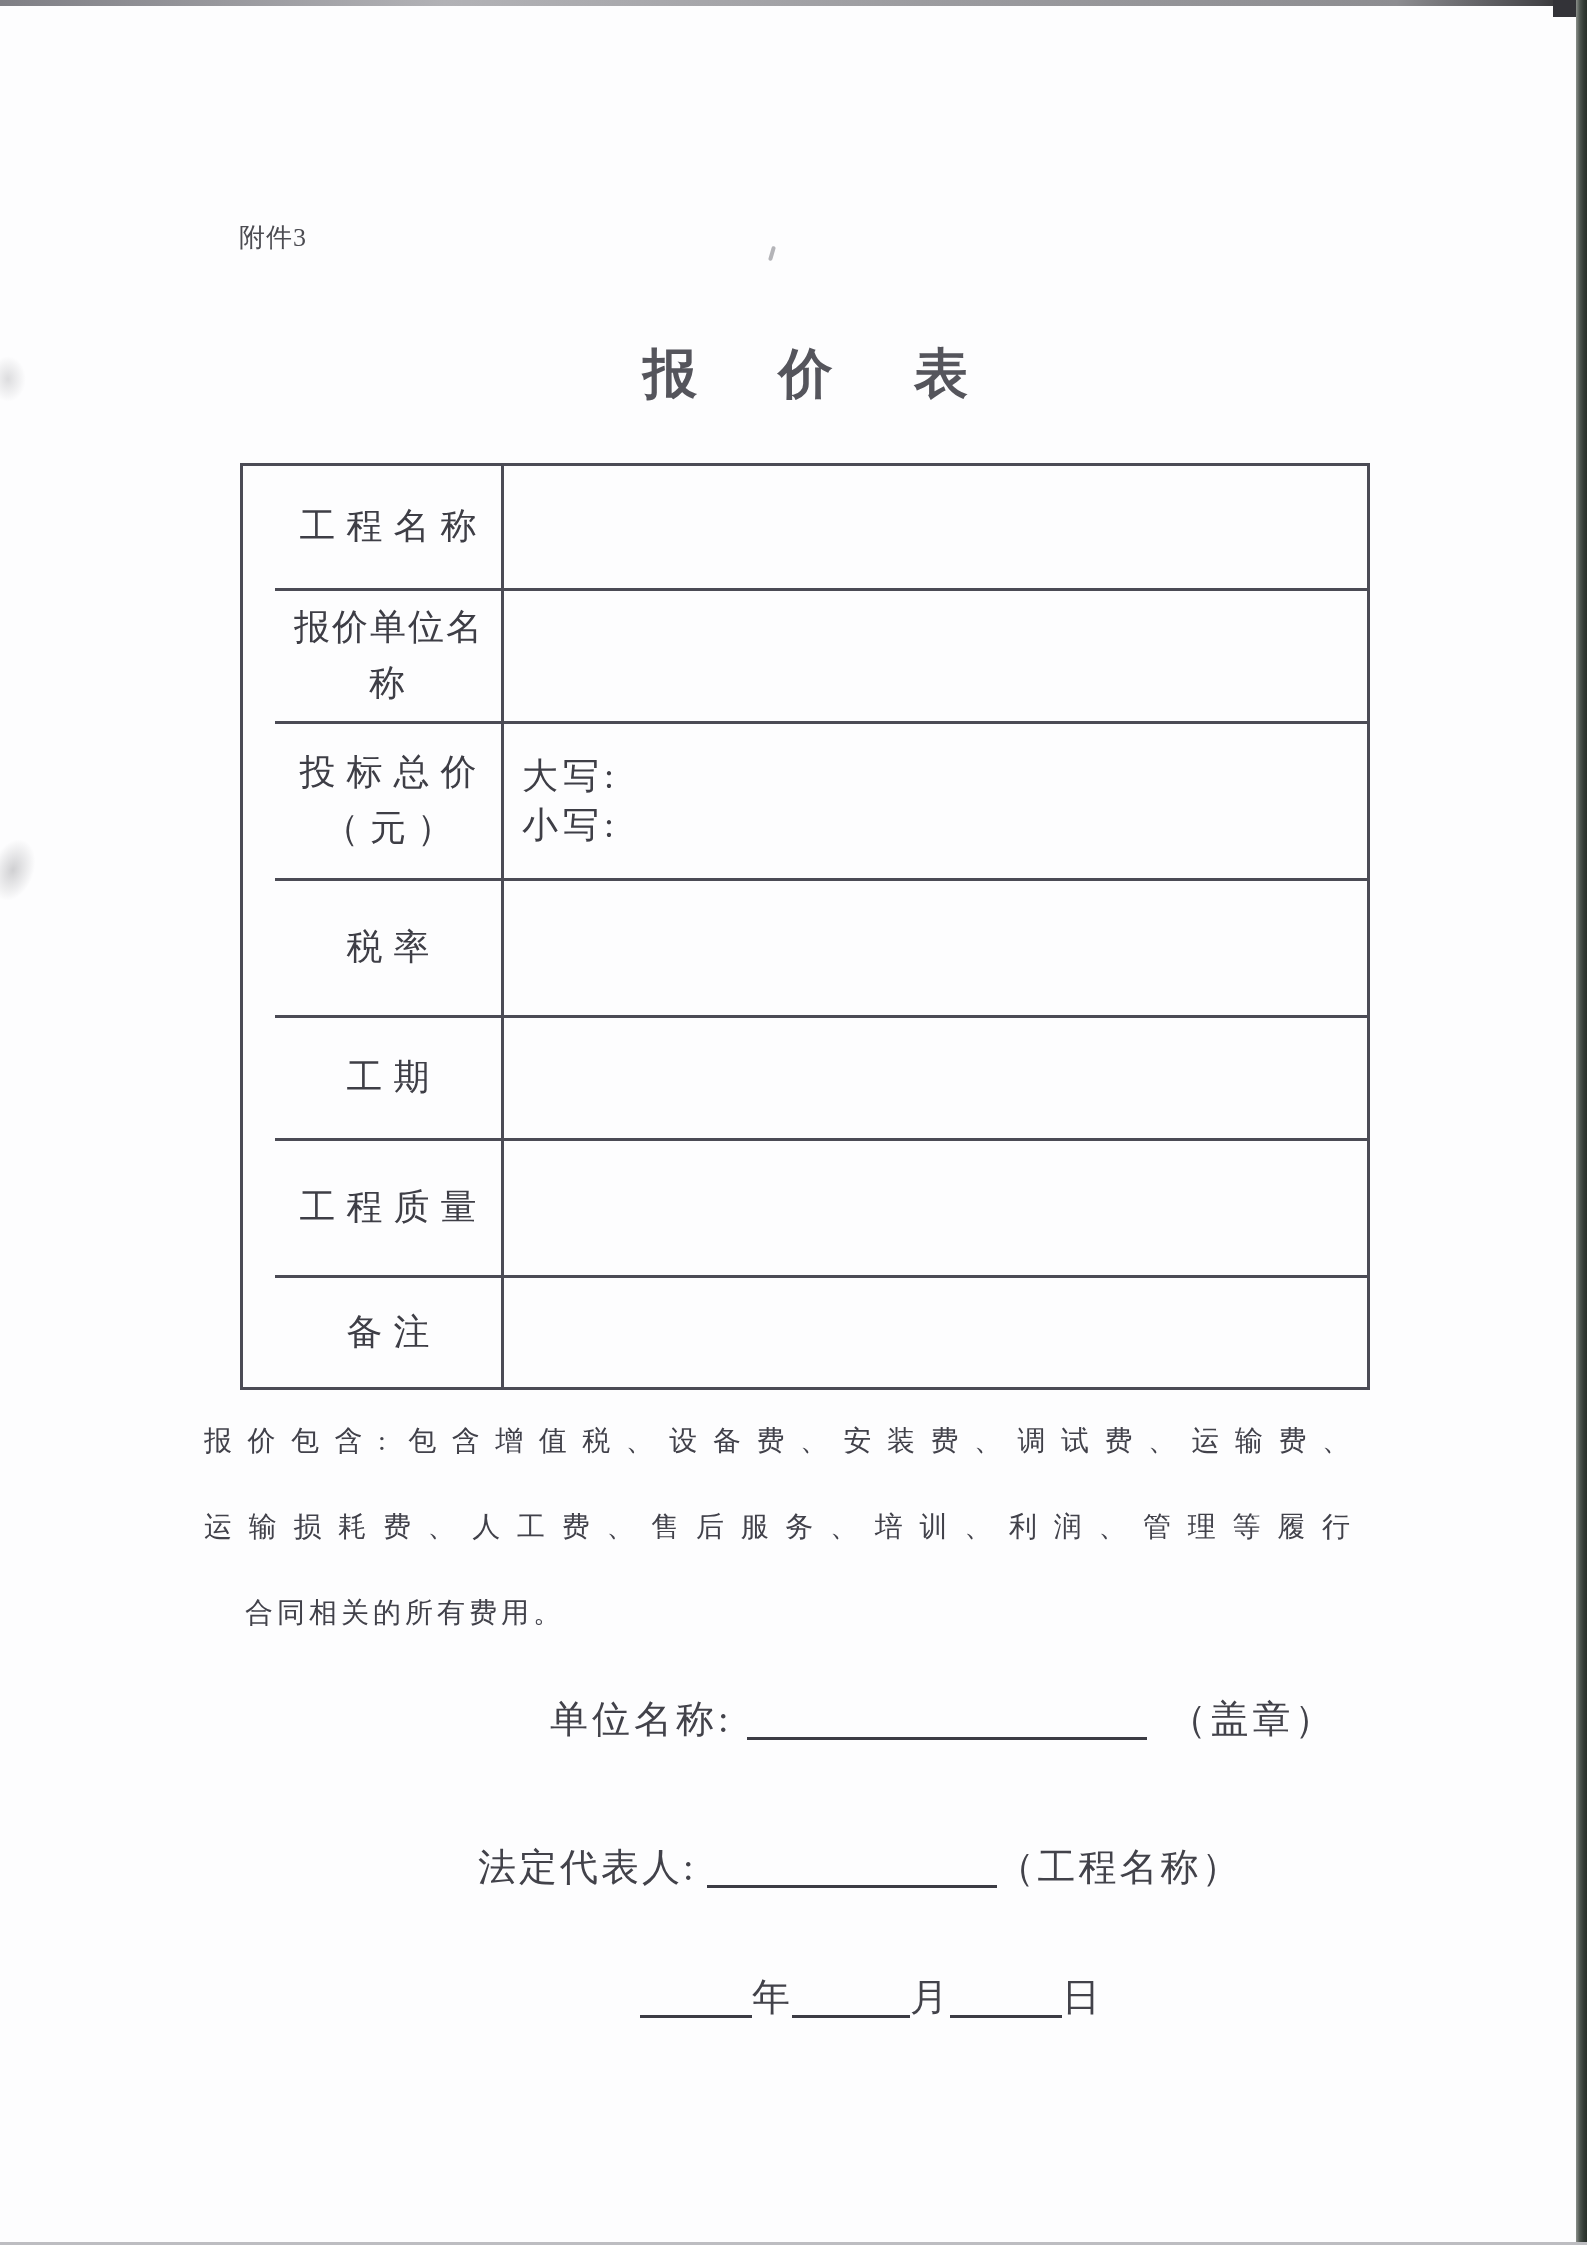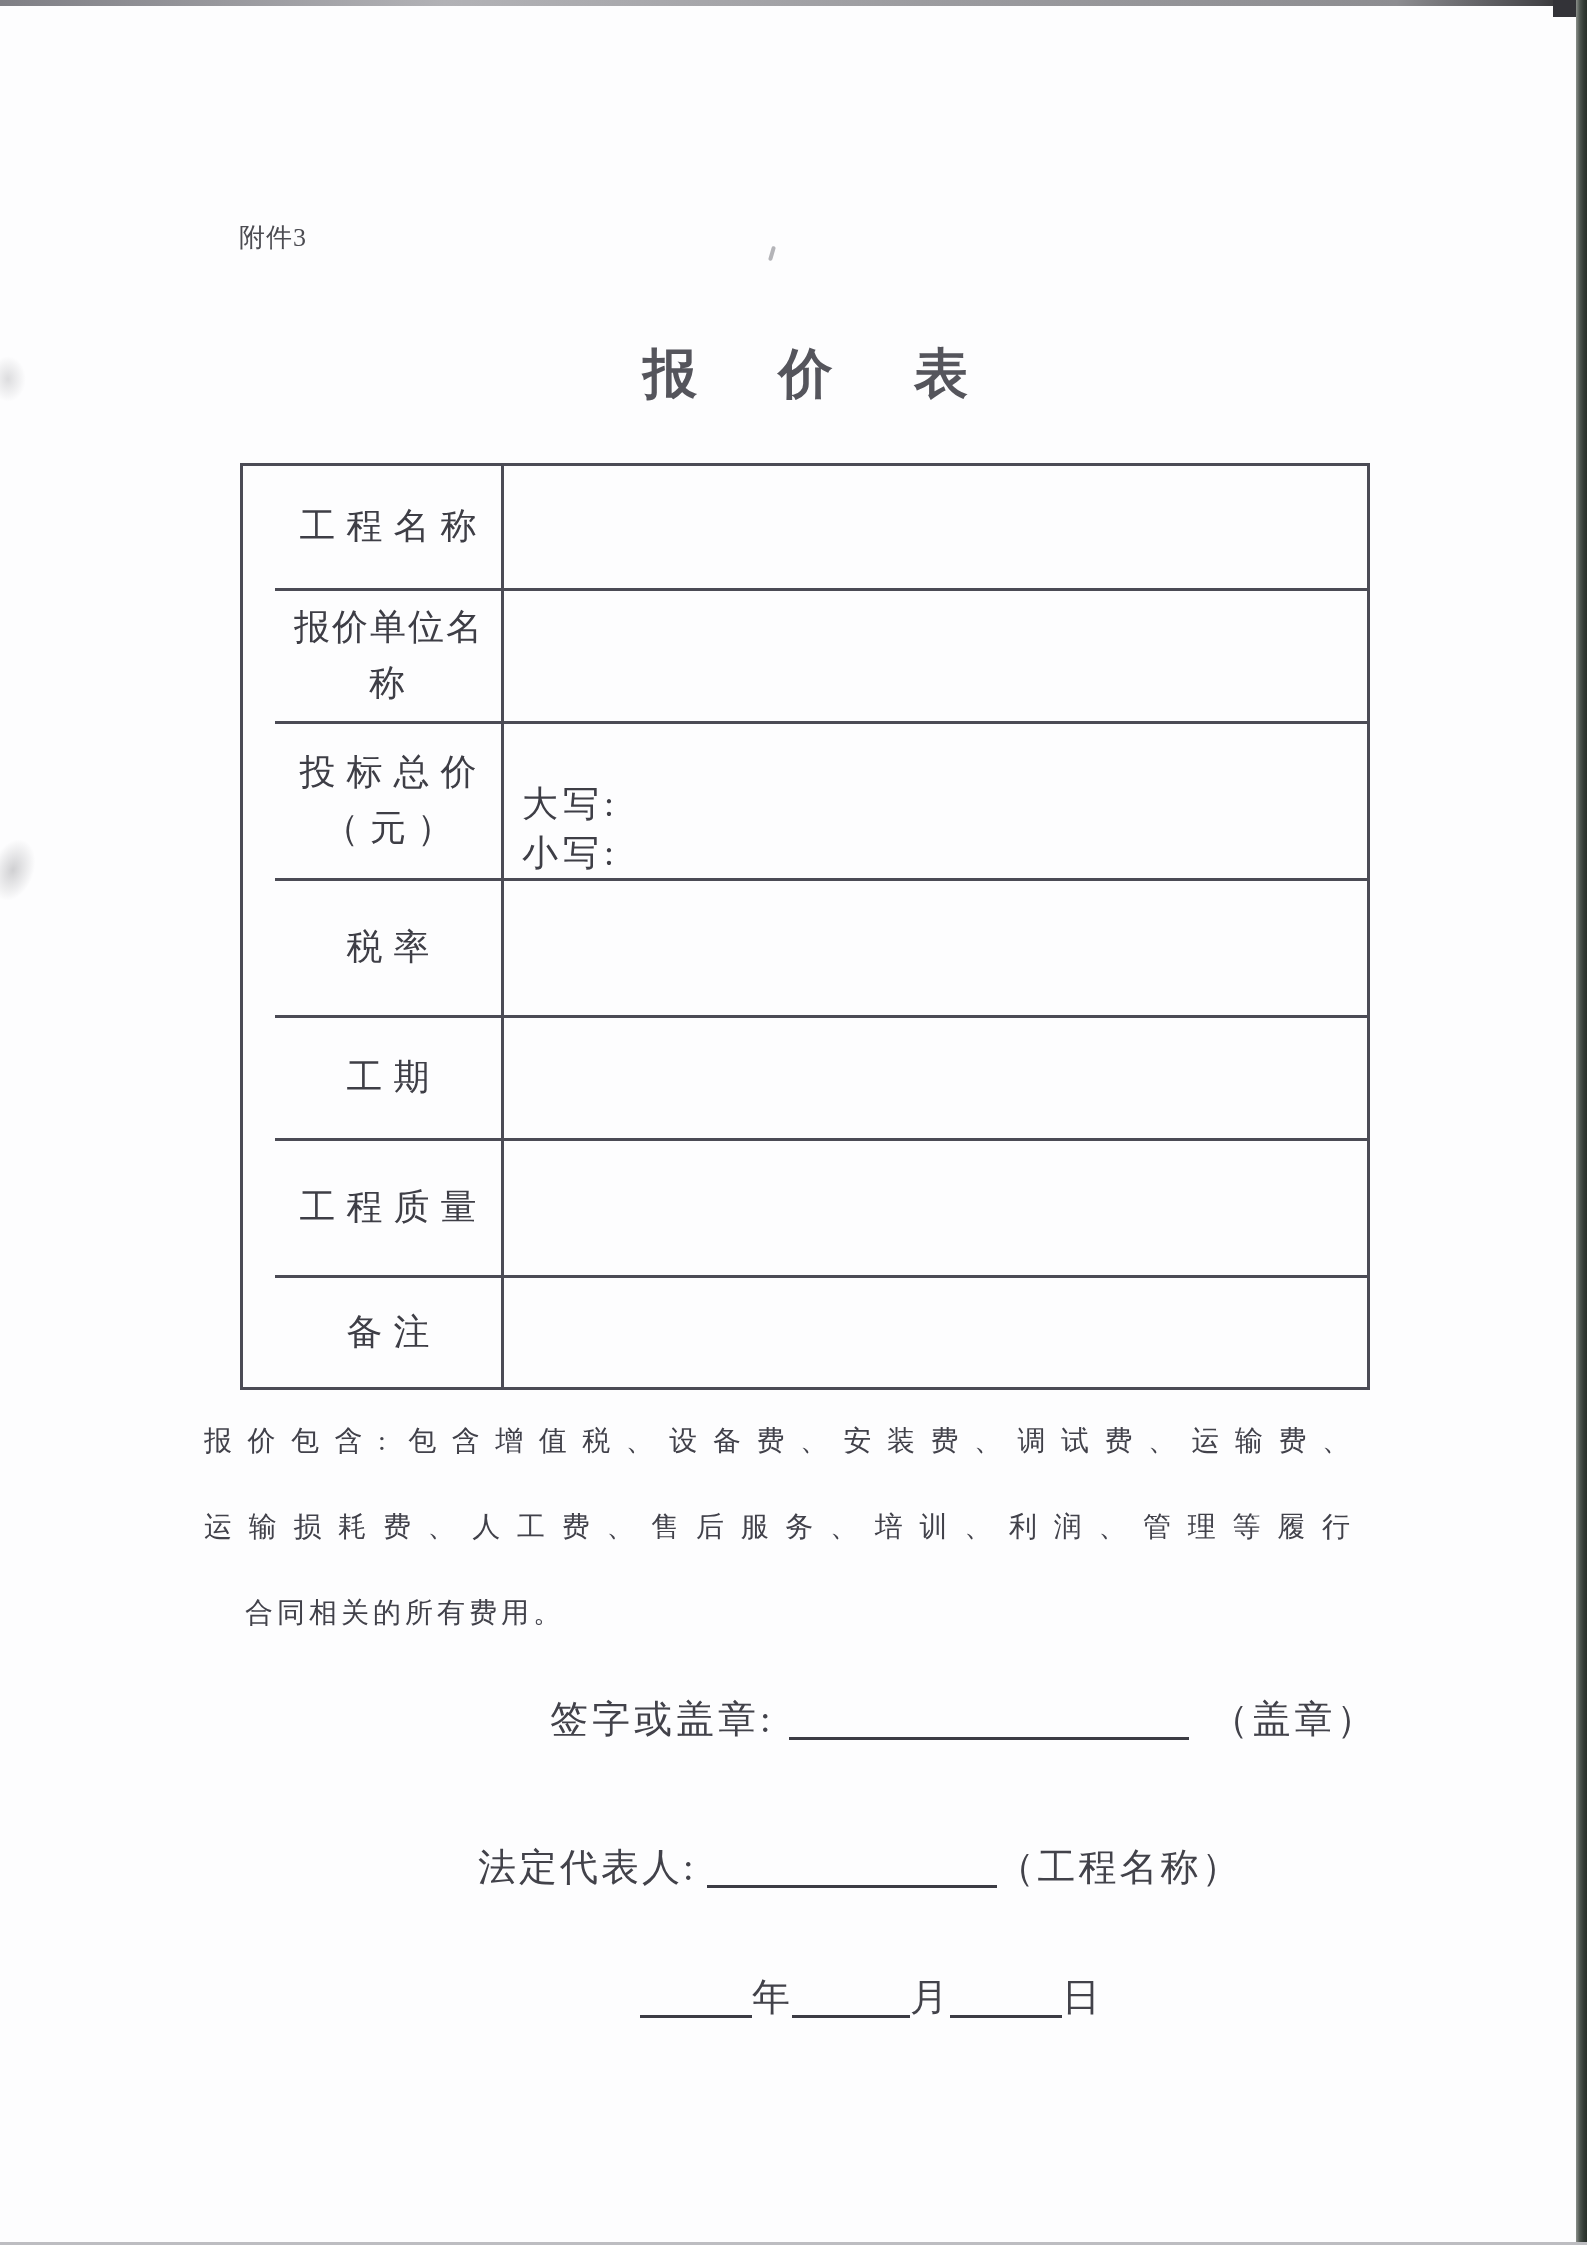--- a/index.html
+++ b/index.html
@@ -61,21 +61,21 @@
   .tcell{box-sizing:border-box;}
   .row-label{
     border-right:3px solid #4b4b55;
     display:flex;flex-direction:column;align-items:center;justify-content:center;
     font-size:36px;color:#3e3e46;letter-spacing:11px;text-indent:11px;
     text-align:center;line-height:1.55;margin-left:32px;
   }
   .row-label.tight{letter-spacing:2px;text-indent:2px;}
   .bt{border-top:3px solid #4b4b55;}
   .dual-cell{
-    display:flex;flex-direction:column;justify-content:flex-end;
+    display:flex;flex-direction:column;justify-content:center;
     align-items:flex-start;padding-left:18px;
     font-size:36px;color:#3e3e46;letter-spacing:5px;
   }
   
   .note{
     position:absolute;left:204px;top:1398px;width:1146px;
     font-size:28px;color:#41414a;line-height:86px;
   }
   .note .jline{text-align:justify;text-align-last:justify;text-justify:inter-character;}
   .note .lline{text-align:left;letter-spacing:4px;margin-left:41px;}
@@ -141,21 +141,21 @@
 
   </div>
 
   <div class="note">
     <div class="jline">报价包含: 包含增值税、设备费、安装费、调试费、运输费、</div>
     <div class="jline">运输损耗费、人工费、售后服务、培训、利润、管理等履行</div>
     <div class="lline">合同相关的所有费用。</div>
   </div>
 
   <div class="sig-line sig-unit">
-    <span>签字或盖章:</span><span class="blank blank-unit"></span><span>（盖章）</span>
+    <span>单位名称:</span><span class="blank blank-unit"></span><span>（盖章）</span>
   </div>
 
   <div class="sig-line sig-legal">
     <span>法定代表人:</span><span class="blank blank-legal"></span><span>（工程名称）</span>
   </div>
 
   <div class="sig-line sig-date">
     <span class="blank blank-date"></span><span>年</span><span class="blank blank-date" style="width:118px"></span><span>月</span><span class="blank blank-date"></span><span>日</span>
   </div>
 

